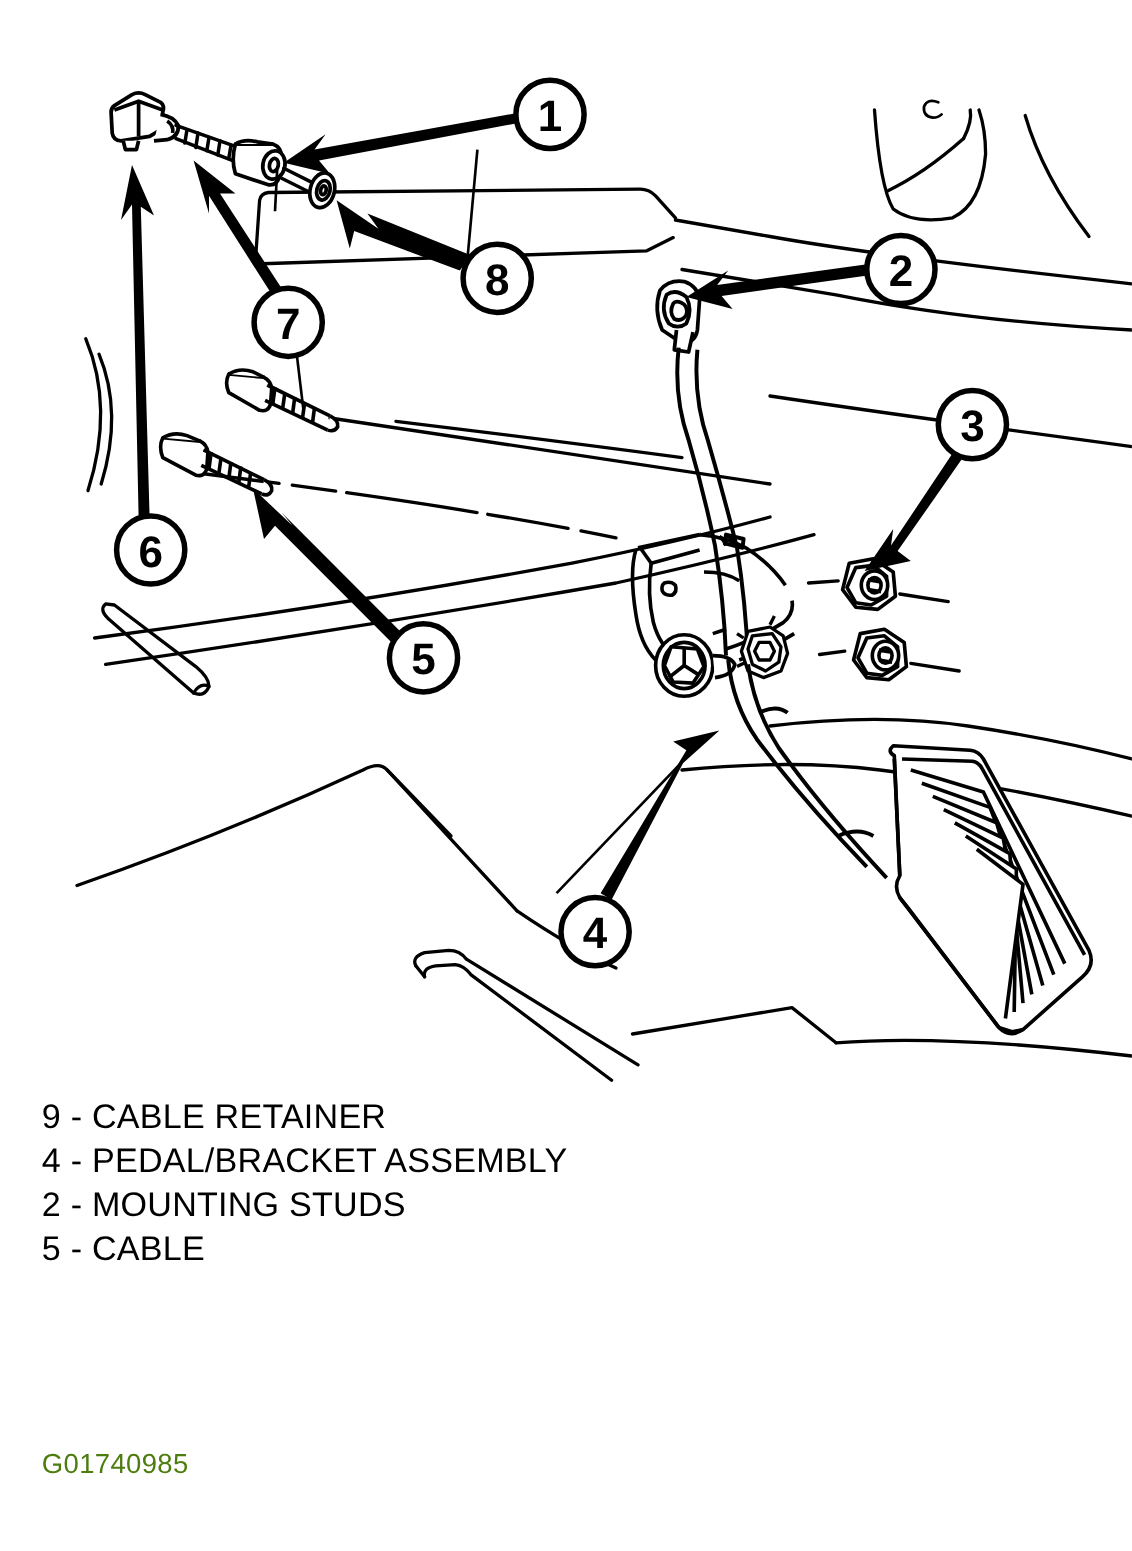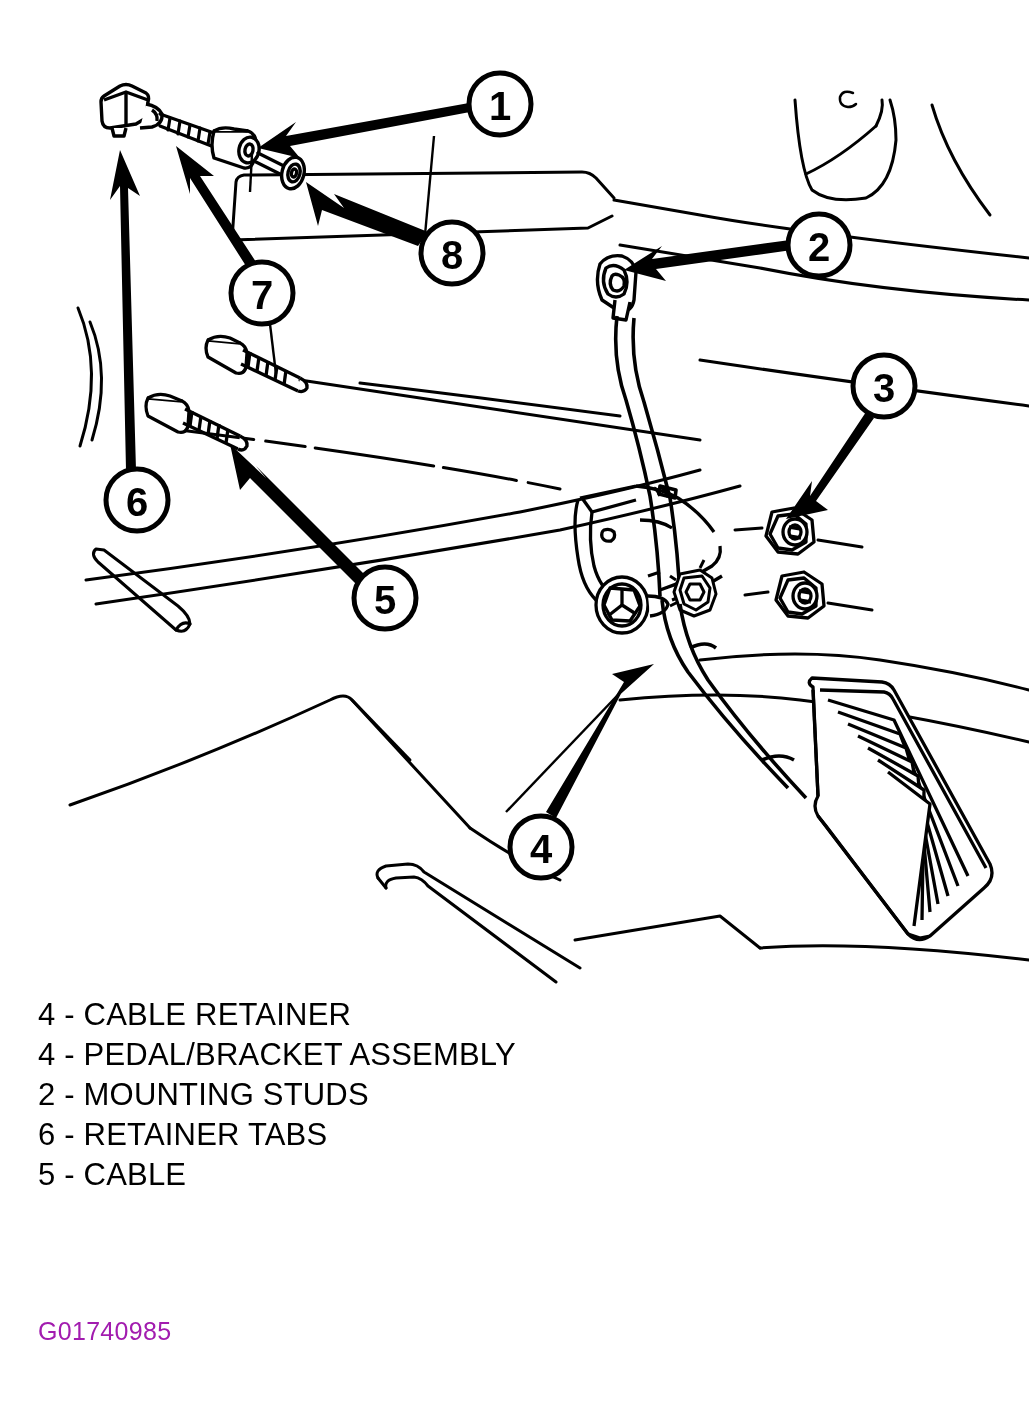--- a/index.html
+++ b/index.html
@@ -41,21 +41,21 @@
     white-space: pre;
     color: #000;
   }
   #figure-id {
     position: absolute;
     left: 38px;
     top: 1316px;
     font-size: 25px;
     line-height: 30px;
     letter-spacing: 0.3px;
-    color: #a21caf;
+    color: #4d7c0f;
     text-align: center;
   }
   .callout-num {
     font-family: "Liberation Sans", sans-serif;
     font-size: 40px;
     font-weight: bold;
     text-anchor: middle;
     dominant-baseline: central;
     fill: #000;
   }
@@ -333,20 +333,19 @@
     <g>
       <circle cx="452" cy="253" r="31" fill="#fff" stroke="#000" stroke-width="5"></circle>
       <text class="callout-num" x="452" y="255">8</text>
     </g>
   </g>
 
 </svg>
 </div>
 
 <div id="legend-block">
-  <div class="legend-row">4 - CABLE RETAINER</div>
+  <div class="legend-row">9 - CABLE RETAINER</div>
   <div class="legend-row">4 - PEDAL/BRACKET ASSEMBLY</div>
   <div class="legend-row">2 - MOUNTING STUDS</div>
-  <div class="legend-row">6 - RETAINER TABS</div>
   <div class="legend-row">5 - CABLE</div>
 </div>
 
 <div id="figure-id">G01740985</div>
 
 </body></html>

